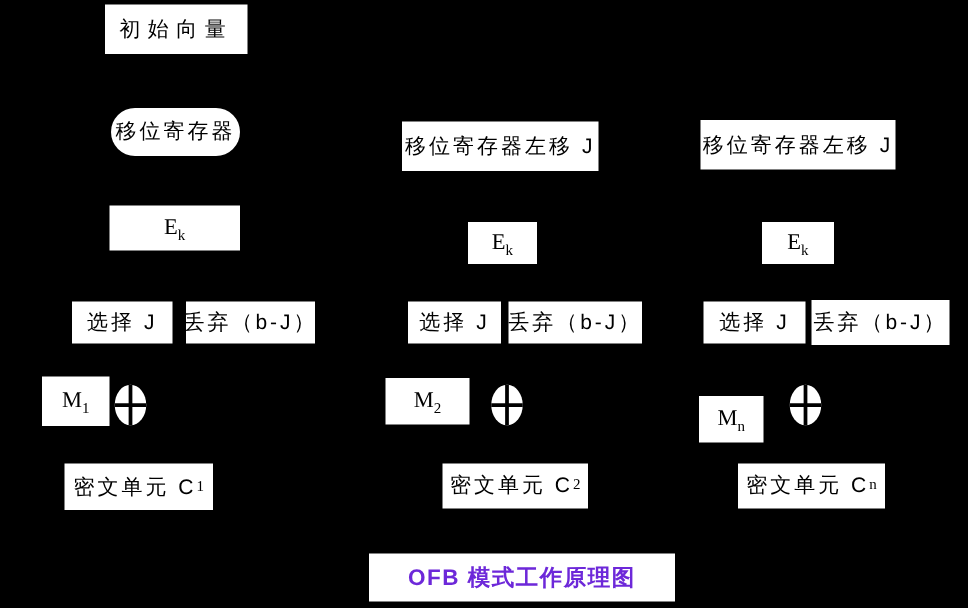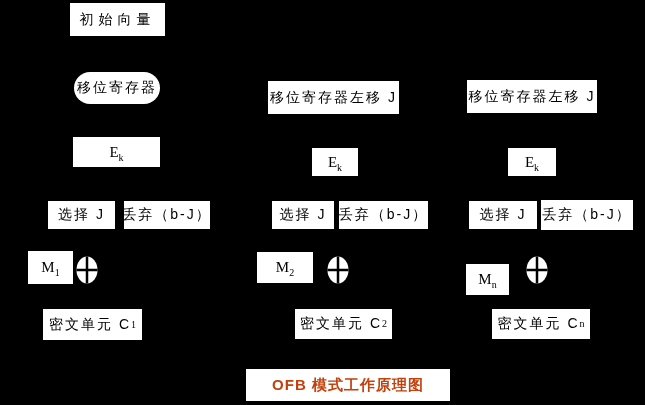--- a/index.html
+++ b/index.html
@@ -41,21 +41,21 @@
     line-height: 0;
   }
   .xor {
     position: absolute;
     width: 22px;
     height: 28px;
   }
   .title-box {
     position: absolute;
     background: #ffffff;
-    color: #c2410c;
+    color: #6d28d9;
     display: flex;
     align-items: center;
     justify-content: center;
     font-size: 15px;
     font-weight: bold;
     letter-spacing: 1px;
     white-space: nowrap;
   }
 </style>
 </head>

